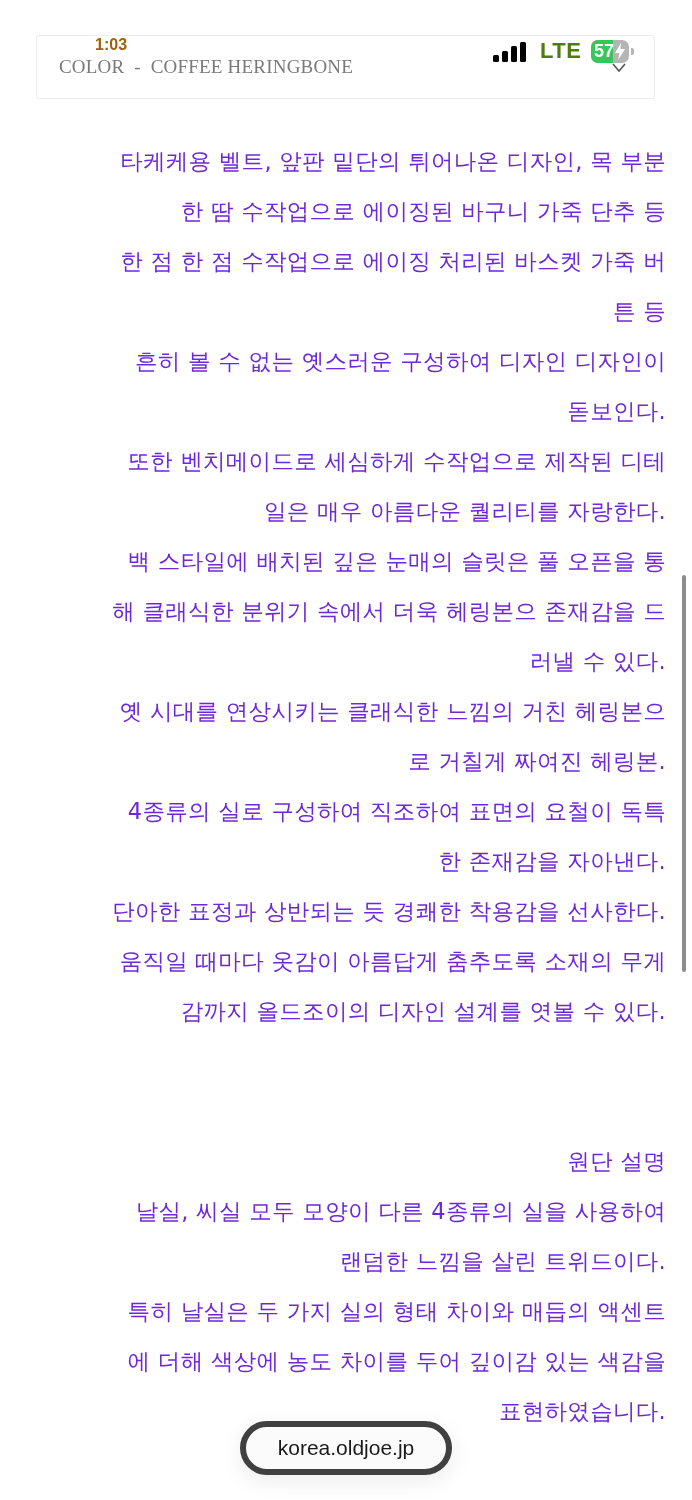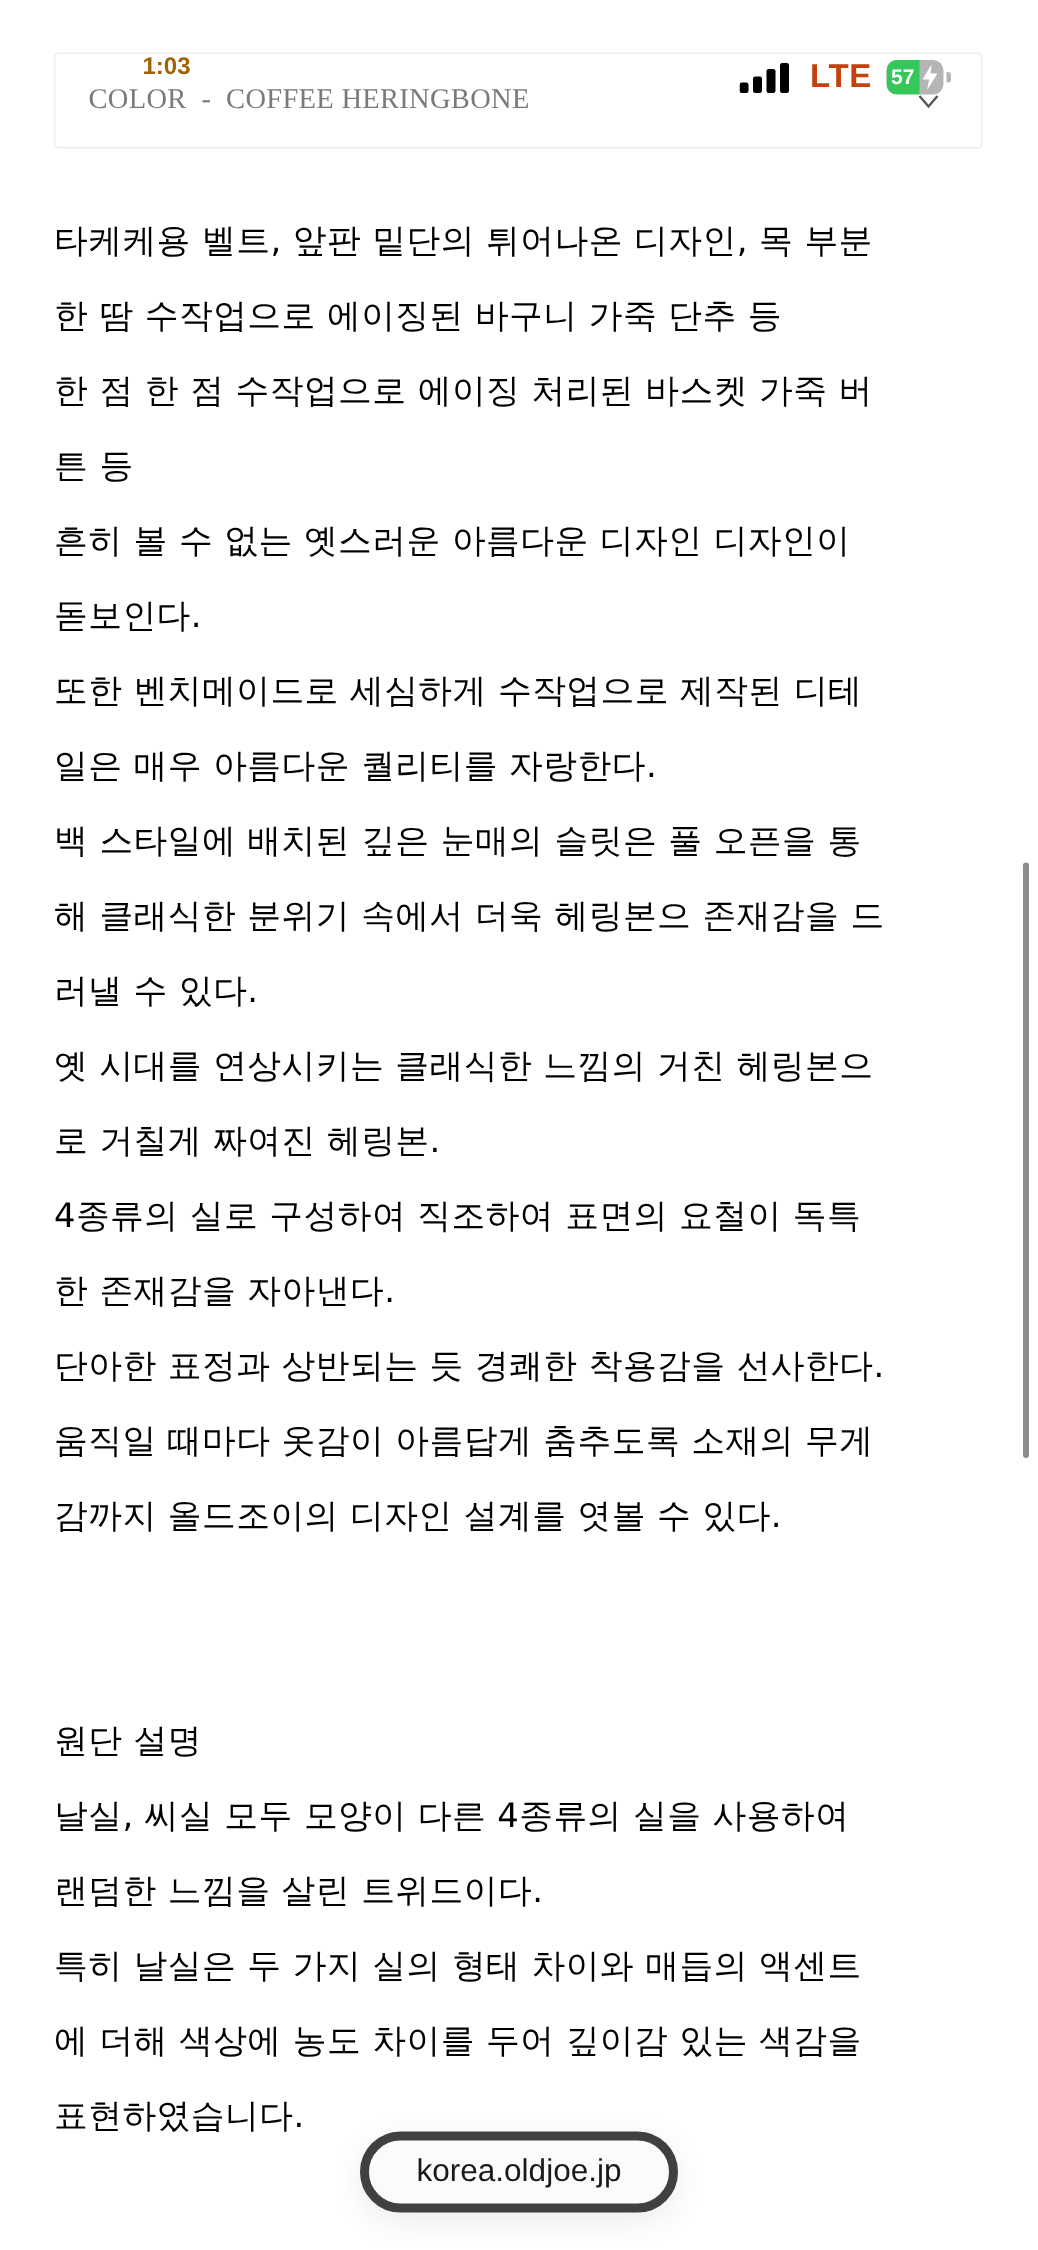--- a/index.html
+++ b/index.html
@@ -35,47 +35,48 @@
       font-family: "Liberation Sans", "DejaVu Sans", sans-serif;
       font-weight: bold; font-size: 16px; color: #a16207;
     }
     .signal {
       position: absolute; left: 493px; top: 42px;
       width: 34px; height: 20px;
     }
     .lte {
       position: absolute; left: 540px; top: 38px;
       font-family: "Liberation Sans", "DejaVu Sans", sans-serif;
-      font-weight: bold; font-size: 22px; color: #c2410c; letter-spacing: 0.5px;
+      font-weight: bold; font-size: 22px; color: #4d7c0f; letter-spacing: 0.5px;
     }
     .battery {
       position: absolute; left: 591px; top: 40px;
       width: 38px; height: 23px; border-radius: 7px;
       background: #b5b5b5; overflow: hidden;
     }
     .battery-fill {
       position: absolute; left: 0; top: 0; bottom: 0; width: 58%;
       background: #34c759;
     }
     .battery-text {
       position: absolute; left: 3px; top: 0; line-height: 23px;
       font-family: "Liberation Sans", "DejaVu Sans", sans-serif;
-      font-weight: bold; font-size: 14px; color: #fff;
+      font-weight: bold; font-size: 18px; color: #fff;
     }
     .battery-bolt {
       position: absolute; right: 4px; top: 3px; width: 10px; height: 17px;
     }
     .battery-cap {
       position: absolute; left: 631px; top: 48px;
       width: 3px; height: 7px; border-radius: 0 2px 2px 0; background: #b5b5b5;
     }
     .content {
       position: absolute; left: 36px; top: 136px; width: 630px;
-      font-size: 22.5px; line-height: 50px; color: #000000;
+      font-size: 22.5px; line-height: 50px; color: #6d28d9;
       letter-spacing: 0.3px;
+      text-align: right;
     }
     .content p { margin: 0; white-space: nowrap; }
     .spacer { height: 100px; }
     .scrollbar {
       position: absolute; left: 682px; top: 575px;
       width: 4px; height: 397px; border-radius: 2px; background: #8c8c8c;
     }
     .url-pill {
       position: absolute; left: 240px; top: 1421px;
       width: 212px; height: 54px; border-radius: 27px;
@@ -115,21 +116,21 @@
   </div>
   <div class="battery-cap"></div>
 </div>
 
 <div class="content">
   <div>
     <p>타케케용 벨트, 앞판 밑단의 튀어나온 디자인, 목 부분</p>
     <p>한 땀 수작업으로 에이징된 바구니 가죽 단추 등</p>
     <p>한 점 한 점 수작업으로 에이징 처리된 바스켓 가죽 버</p>
     <p>튼 등</p>
-    <p>흔히 볼 수 없는 옛스러운 아름다운 디자인 디자인이</p>
+    <p>흔히 볼 수 없는 옛스러운 구성하여 디자인 디자인이</p>
     <p>돋보인다.</p>
     <p>또한 벤치메이드로 세심하게 수작업으로 제작된 디테</p>
     <p>일은 매우 아름다운 퀄리티를 자랑한다.</p>
     <p>백 스타일에 배치된 깊은 눈매의 슬릿은 풀 오픈을 통</p>
     <p>해 클래식한 분위기 속에서 더욱 헤링본으 존재감을 드</p>
     <p>러낼 수 있다.</p>
     <p>옛 시대를 연상시키는 클래식한 느낌의 거친 헤링본으</p>
     <p>로 거칠게 짜여진 헤링본.</p>
     <p>4종류의 실로 구성하여 직조하여 표면의 요철이 독특</p>
     <p>한 존재감을 자아낸다.</p>

